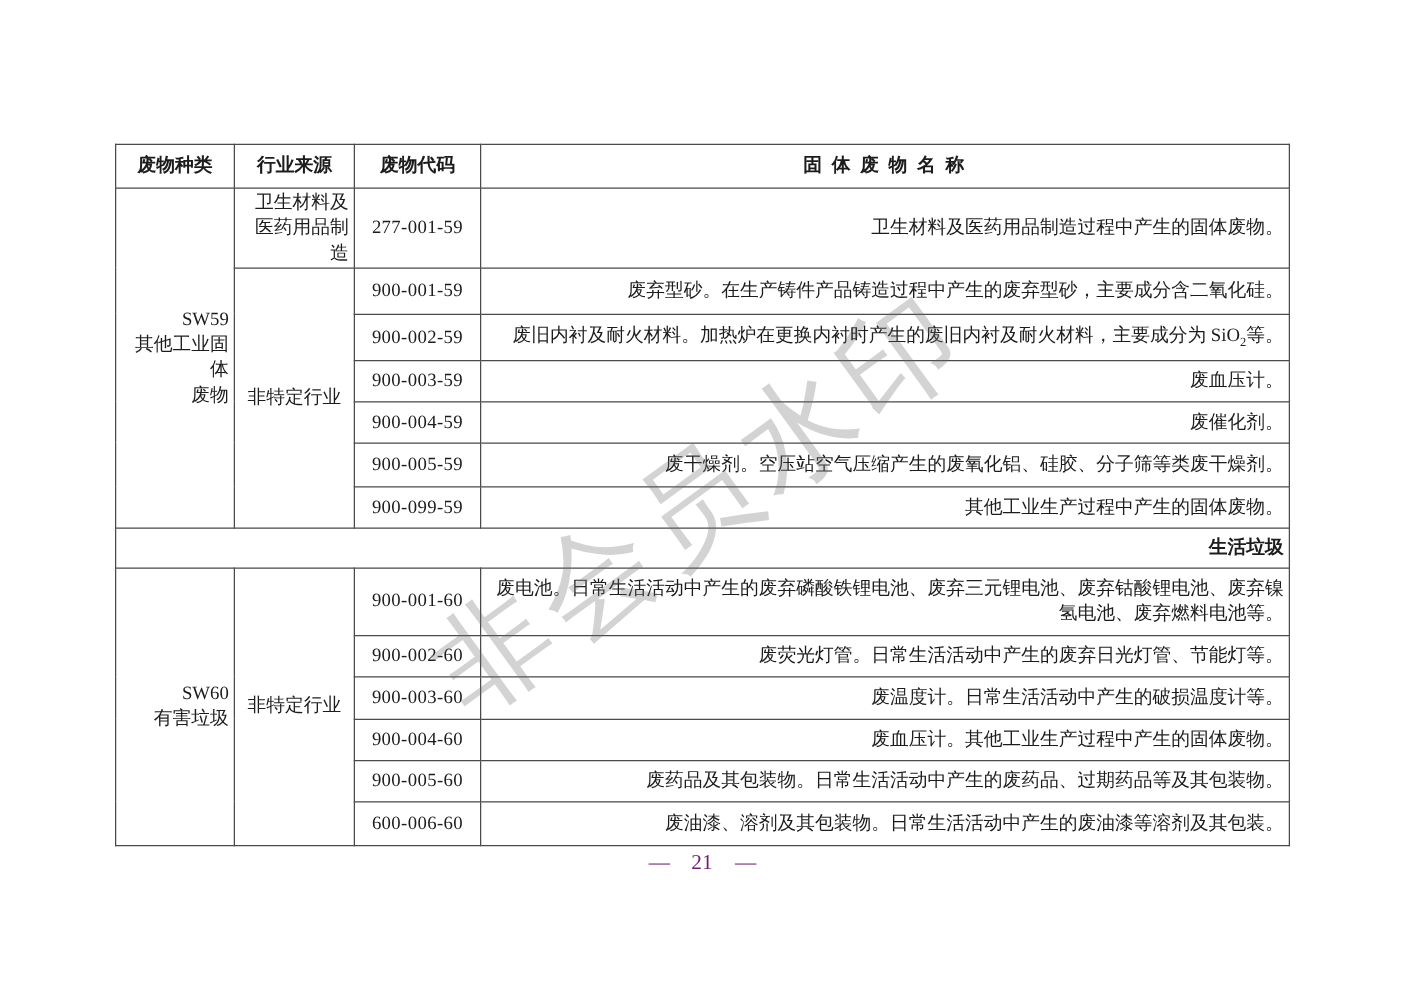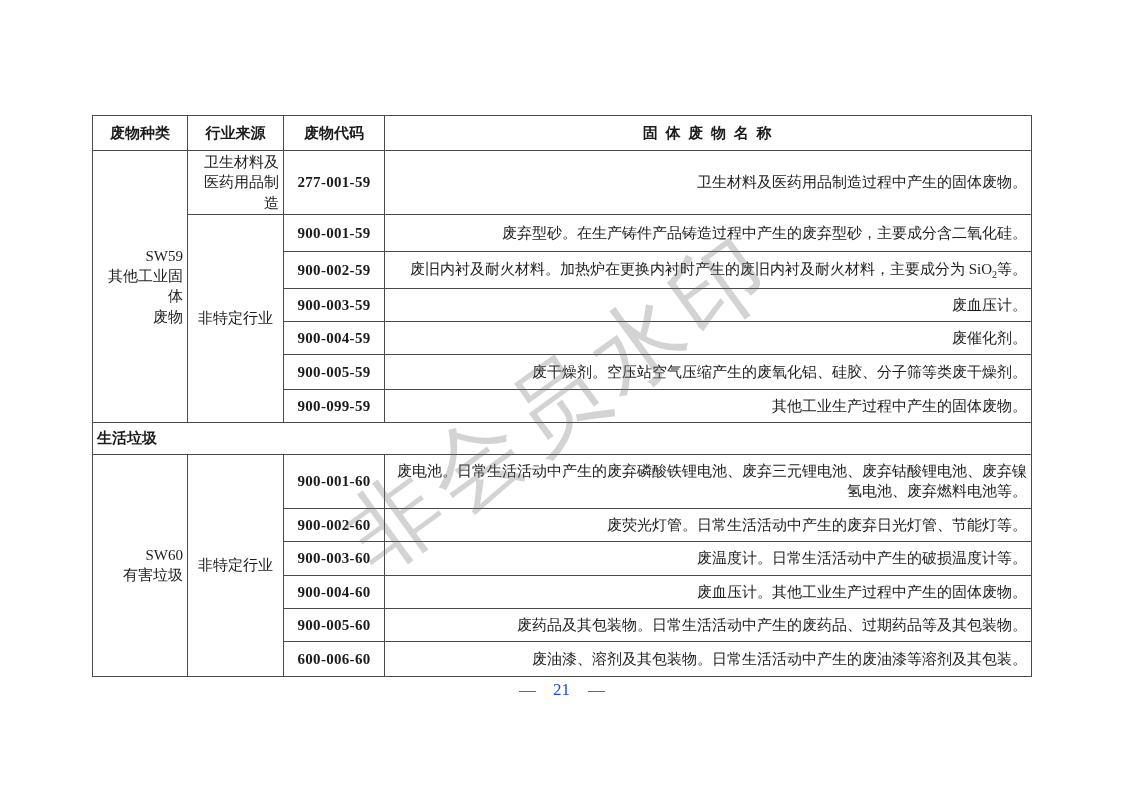--- a/index.html
+++ b/index.html
@@ -57,26 +57,26 @@
   .doc-table th {
     font-weight: bold;
     text-align: center;
     font-size: 15px;
     font-family: Liberation Serif, serif;
   }
   th.name-h { letter-spacing: 2px; }
 
   .cell-center { text-align: center; }
   .cell-name  { text-align: right; padding: 2px 7px; }
-  .code { font-size: 15px; letter-spacing: 0.3px; font-weight: bold; }
+  .code { font-size: 15px; letter-spacing: 0.3px; }
 
   .type-cell div, .src-cell div { text-align: right; }
 
   .section-band {
-    text-align: left;
+    text-align: right;
     font-weight: bold;
     font-size: 16px;
   }
 
   
   .h35 { height: 35px; }
   .h52 { height: 52px; }
   .h37 { height: 37px; }
   .h33 { height: 33px; }
   .h34 { height: 34px; }
@@ -85,21 +85,21 @@
 
   sub { font-size: 10px; }
 
   
   .page-footer {
     position: absolute;
     left: 0; top: 680px;
     width: 1123px;
     text-align: center;
     font-size: 17px;
-    color: #1d4ed8;
+    color: #701a75;
     z-index: 2;
   }
   .page-footer .dash { display: inline-block; margin: 0 18px; letter-spacing: -1px; }
 </style>
 </head>
 <body>
 
 <div class="page">
 
   <div class="watermark">非会员水印</div>

